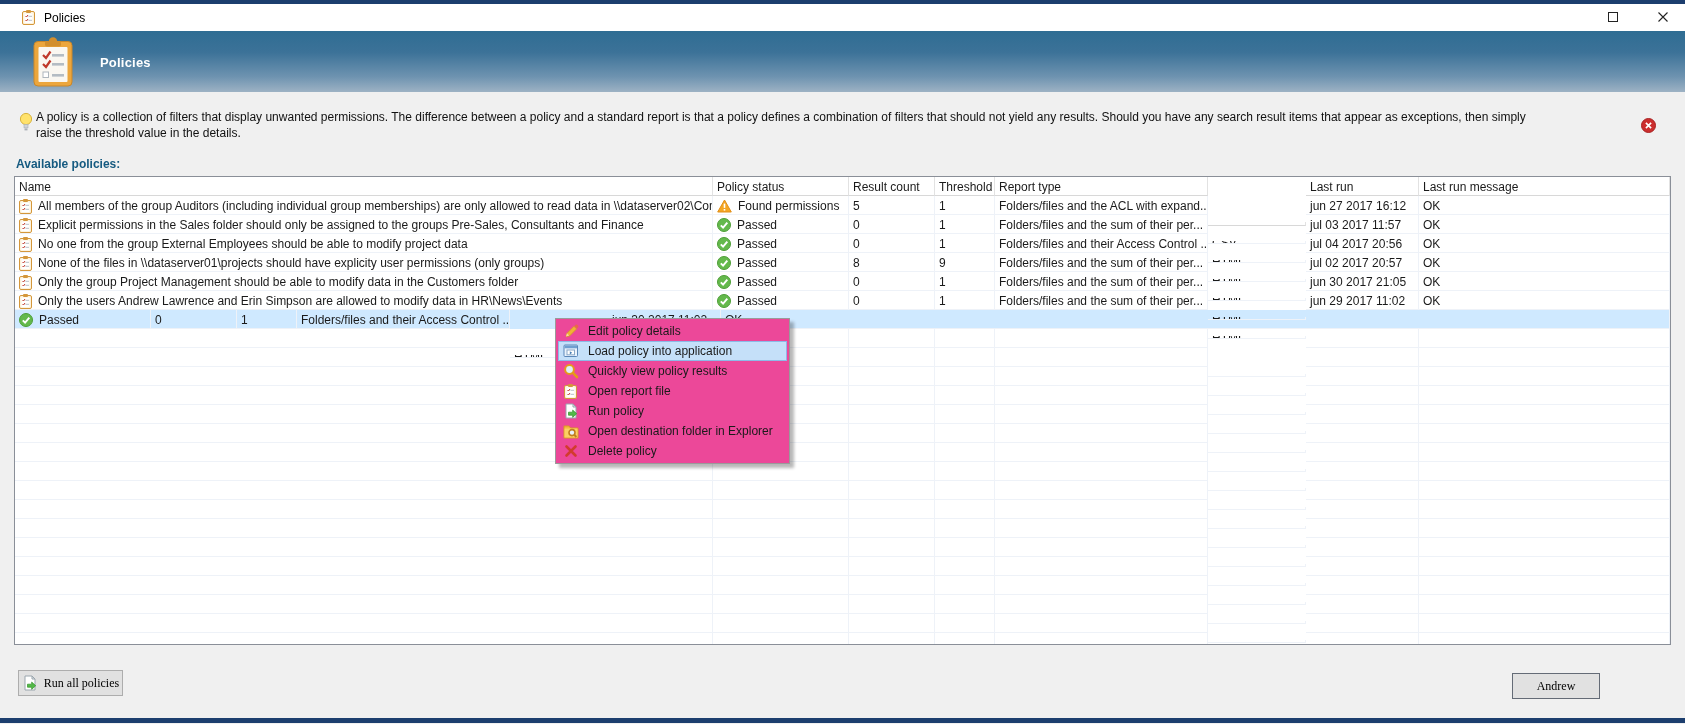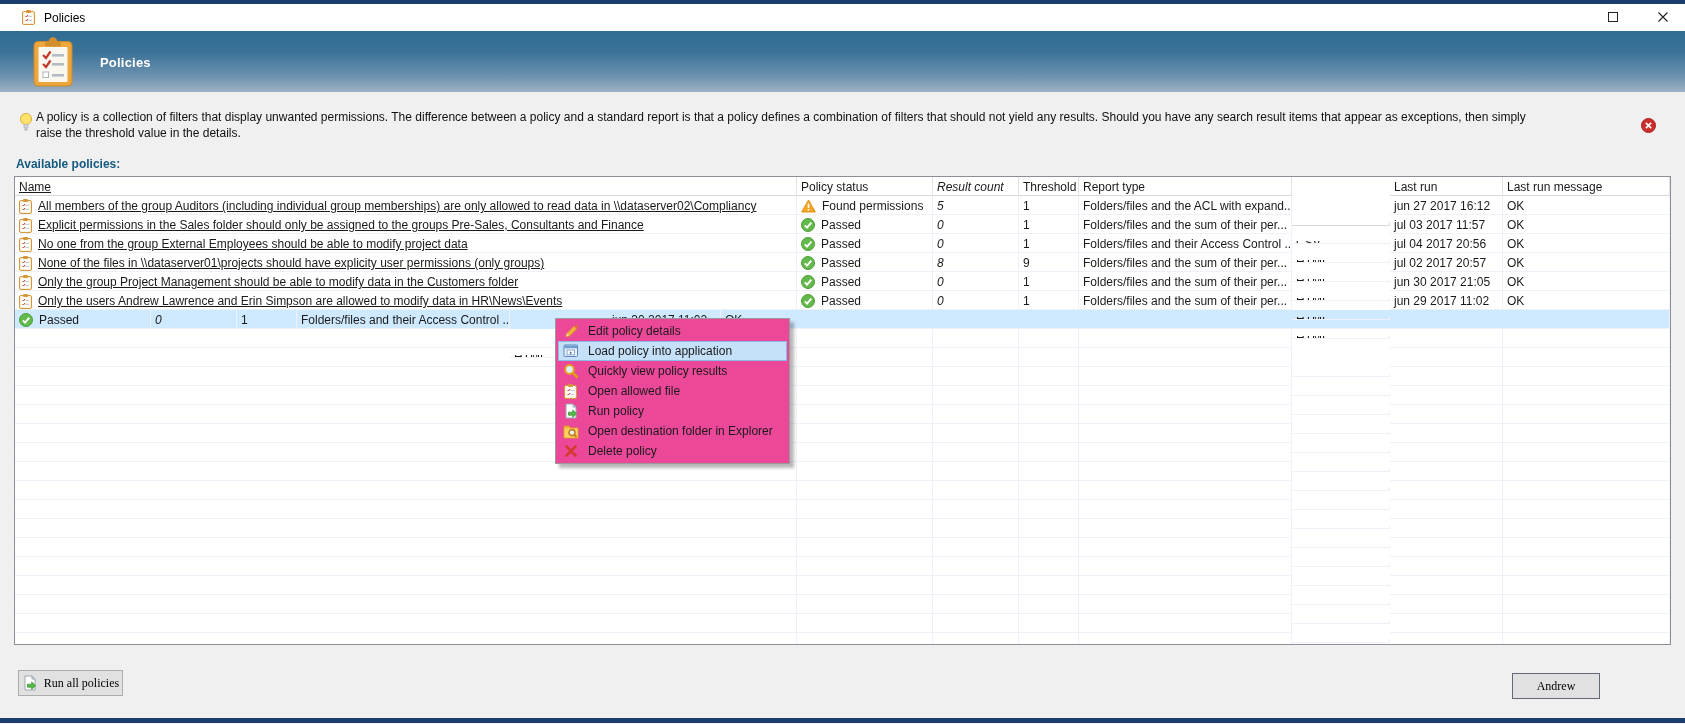--- a/index.html
+++ b/index.html
@@ -28,21 +28,21 @@
   .note-badge { position:absolute; left:1641px; top:14px; }
 
   .avail-label { position:absolute; left:16px; top:157px; font-weight:bold; font-size:12px; color:#155a80; }
 
   .table { position:absolute; left:14px; top:176px; width:1657px; height:469px; background:#fff; border:1px solid #8a8f98; overflow:hidden; }
   .thead { display:flex; height:19px; background:#fff; }
   .th { padding:3px 4px 0 4px; border-right:1px solid #e2e2e2; border-bottom:1px solid #d8d8d8; white-space:nowrap; overflow:hidden; font-size:12px; }
   .tr { display:flex; height:19px; }
   .tr.selected { background:var(--sel,#cfe9ff); }
   .td { padding:2px 4px 0 4px; border-right:1px solid #eef2f8; border-bottom:1px solid #eef2f8; white-space:nowrap; overflow:hidden; font-size:12px; display:flex; align-items:center; gap:0; }
-  .c0 { width:782px;text-decoration:underline; } .c1 { width:136px; } .c2 { width:86px;font-style:italic; } .c3 { width:60px; }
+  .c0 { width:698px; } .c1 { width:136px; } .c2 { width:86px; } .c3 { width:60px; }
   .c4 { width:213px; } .c5 { width:98px;margin-top:45px; } .c6 { width:113px; } .c7 { flex:1; }
   .name-ic { display:inline-flex; margin-right:6px; flex:0 0 auto; }
   .st-ic { display:inline-flex; margin-right:6px; flex:0 0 auto; }
 
   .context-menu { position:absolute; left:555px; top:318px; width:235px; background:#ec4899; border:1px solid #9a9a9a; padding:2px;
     box-shadow:4px 4px 3px rgba(0,0,0,0.28); z-index:50; }
   .menu-item { display:flex; align-items:center; height:20px; padding:0 4px; gap:9px; font-size:12px; cursor:default; }
   .menu-item.highlighted { background:var(--hl,#c5e0f9); outline:1px solid #8cbae7; outline-offset:-1px; }
   .menu-item .mi-ic { display:inline-flex; width:17px; justify-content:center; flex:0 0 auto; }
 
@@ -536,21 +536,21 @@
           <svg width="13" height="15" viewBox="0 0 13 15">
             <rect x="0.5" y="1.5" width="12" height="13" rx="1.5" fill="#fdf3dd" stroke="#d4973b"></rect>
             <rect x="2.5" y="3.5" width="8" height="9.5" fill="#fff"></rect>
             <rect x="4" y="0" width="5" height="3" rx="1" fill="#d4973b"></rect>
             <path d="M3.5 6l1 1 1.5-2" stroke="#c0392b" stroke-width="1" fill="none"></path>
             <rect x="6.5" y="5.8" width="3.5" height="1" fill="#b9c0c6"></rect>
             <path d="M3.5 10l1 1 1.5-2" stroke="#c0392b" stroke-width="1" fill="none"></path>
             <rect x="6.5" y="9.8" width="3.5" height="1" fill="#b9c0c6"></rect>
           </svg>
         </span>
-        <span>Open allowed file</span>
+        <span>Open report file</span>
       </div>
       <div class="menu-item">
         <span class="mi-ic">
           <svg width="16" height="16" viewBox="0 0 16 16">
             <path d="M3 1h7l3 3v11H3z" fill="#fff" stroke="#9aa5ad"></path>
             <path d="M10 1l3 3h-3z" fill="#dfe5e9" stroke="#9aa5ad"></path>
             <path d="M5.5 9.2h4.2V7.1l4 3.6-4 3.6v-2.1H5.5z" fill="#53b948" stroke="#3d9a34" stroke-width="0.8"></path>
           </svg>
         </span>
         <span>Run policy</span>

